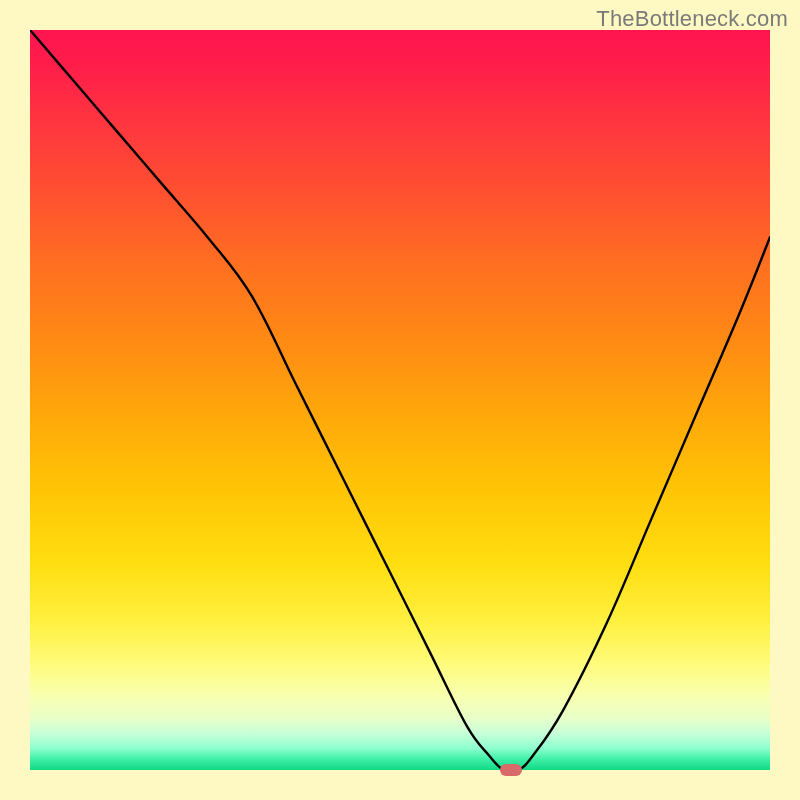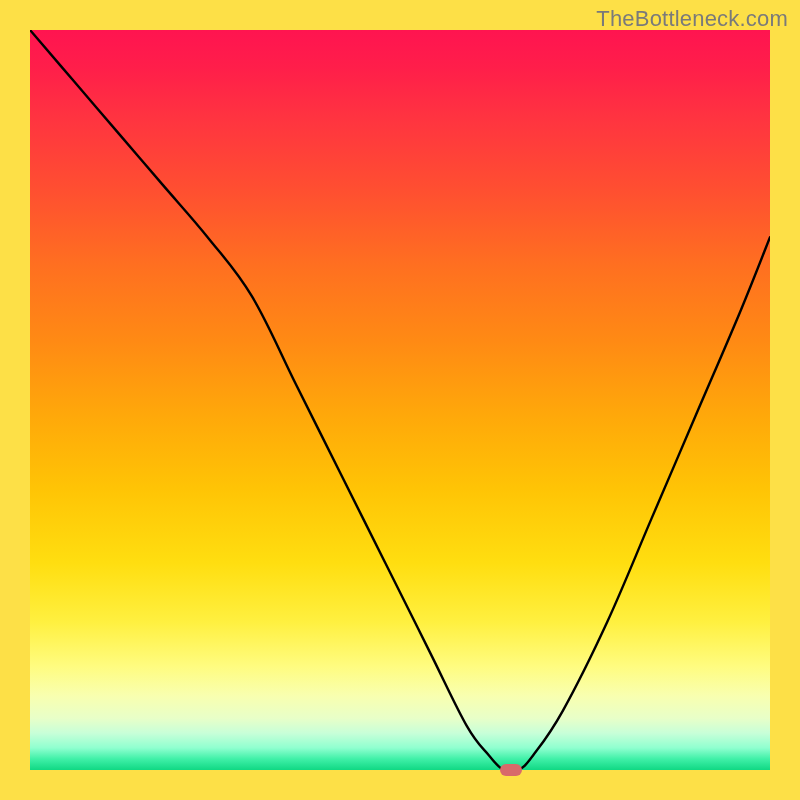--- a/index.html
+++ b/index.html
@@ -1,21 +1,21 @@
 <!DOCTYPE html>
 <html><head>
 <meta charset="utf-8">
 <style>
   * { margin: 0; padding: 0; box-sizing: border-box; }
   html, body { width: 800px; height: 800px; overflow: hidden; background: #000; }
   .chart-container {
     position: relative;
     width: 800px;
     height: 800px;
-    background: #fde047;
+    background: #fef9c3;
   }
   .plot-area {
     position: absolute;
     left: 30px;
     top: 30px;
     width: 740px;
     height: 740px;
     background: linear-gradient(to bottom,
       #ff1450 0%,
       #ff1e4a 5%,

